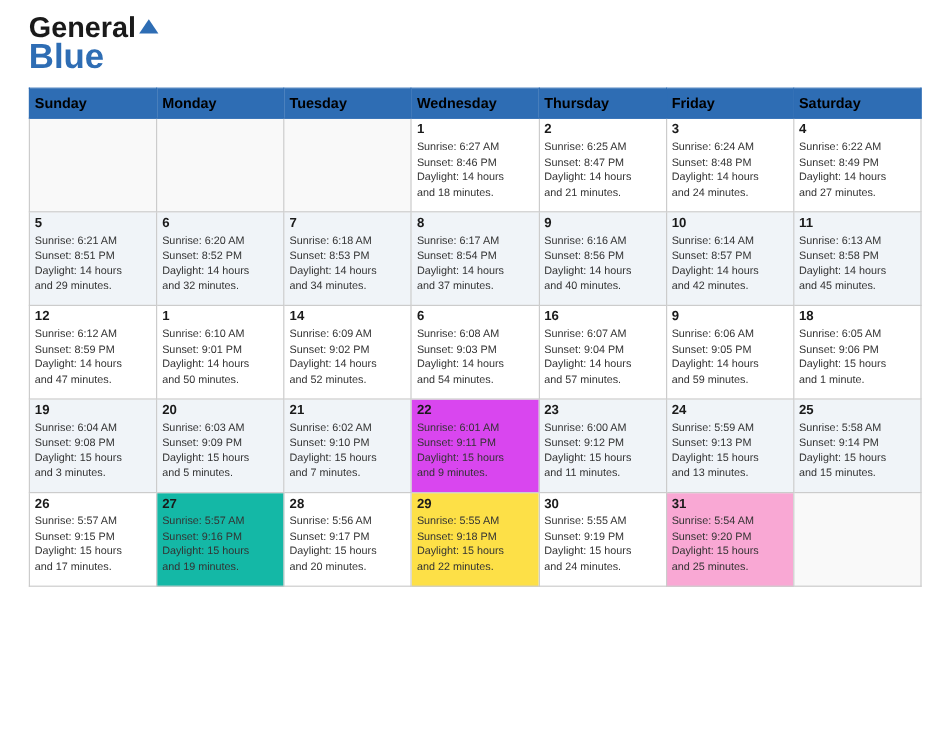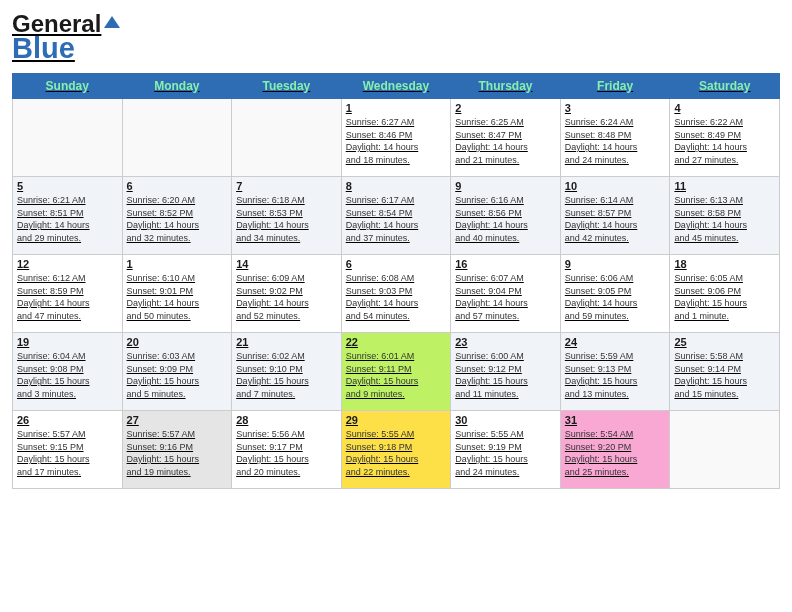--- a/index.html
+++ b/index.html
@@ -6,22 +6,21 @@
     body {
       width: 792px;
       height: 612px;
       font-family: Arial, sans-serif;
       background: #fff;
       overflow: hidden;
     }
     .page {
       width: 792px;
       height: 612px;
-      padding: 10px 12px;
-      text-decoration: underline;
+      padding: 10px 24px;
     }
     .header {
       display: flex;
       justify-content: space-between;
       align-items: flex-start;
       margin-bottom: 8px;
     }
     .logo {
       display: flex;
       flex-direction: column;
@@ -40,25 +39,25 @@
       font-size: 14px;
       color: #333;
     }
     .calendar {
       width: 100%;
       border-collapse: collapse;
       table-layout: fixed;
     }
     .calendar th {
       background: #2e6db4;
-      color: #86efac;
+      color: #000000;
       font-size: 12px;
       font-weight: bold;
       padding: 5px 4px;
-      text-align: center;
+      text-align: left;
       border: 1px solid #2e6db4;
     }
     .calendar td {
       border: 1px solid #ccc;
       vertical-align: top;
       padding: 3px 4px;
       font-size: 9.5px;
       color: #333;
       height: 78px;
       width: 113px;
@@ -209,21 +208,21 @@
             <div class="day-info">Sunrise: 6:04 AM<br>Sunset: 9:08 PM<br>Daylight: 15 hours<br>and 3 minutes.</div>
           </td>
           <td style="background-color: rgb(240, 244, 248);">
             <span class="day-num">20</span>
             <div class="day-info">Sunrise: 6:03 AM<br>Sunset: 9:09 PM<br>Daylight: 15 hours<br>and 5 minutes.</div>
           </td>
           <td style="background-color: rgb(240, 244, 248);">
             <span class="day-num">21</span>
             <div class="day-info">Sunrise: 6:02 AM<br>Sunset: 9:10 PM<br>Daylight: 15 hours<br>and 7 minutes.</div>
           </td>
-          <td style="background-color: #bef264;">
+          <td style="background-color: #d946ef;">
             <span class="day-num">22</span>
             <div class="day-info">Sunrise: 6:01 AM<br>Sunset: 9:11 PM<br>Daylight: 15 hours<br>and 9 minutes.</div>
           </td>
           <td style="background-color: rgb(240, 244, 248);">
             <span class="day-num">23</span>
             <div class="day-info">Sunrise: 6:00 AM<br>Sunset: 9:12 PM<br>Daylight: 15 hours<br>and 11 minutes.</div>
           </td>
           <td style="background-color: rgb(240, 244, 248);">
             <span class="day-num">24</span>
             <div class="day-info">Sunrise: 5:59 AM<br>Sunset: 9:13 PM<br>Daylight: 15 hours<br>and 13 minutes.</div>
@@ -231,21 +230,21 @@
           <td style="background-color: rgb(240, 244, 248);">
             <span class="day-num">25</span>
             <div class="day-info">Sunrise: 5:58 AM<br>Sunset: 9:14 PM<br>Daylight: 15 hours<br>and 15 minutes.</div>
           </td>
         </tr>
         <tr>
           <td style="background-color: rgb(255, 255, 255);">
             <span class="day-num">26</span>
             <div class="day-info">Sunrise: 5:57 AM<br>Sunset: 9:15 PM<br>Daylight: 15 hours<br>and 17 minutes.</div>
           </td>
-          <td style="background-color: #e5e5e5; margin-left: 48px;">
+          <td style="background-color: #14b8a6; margin-left: 48px;">
             <span class="day-num">27</span>
             <div class="day-info">Sunrise: 5:57 AM<br>Sunset: 9:16 PM<br>Daylight: 15 hours<br>and 19 minutes.</div>
           </td>
           <td style="background-color: rgb(255, 255, 255); margin-left: 12px;">
             <span class="day-num">28</span>
             <div class="day-info">Sunrise: 5:56 AM<br>Sunset: 9:17 PM<br>Daylight: 15 hours<br>and 20 minutes.</div>
           </td>
           <td style="background-color: #fde047;">
             <span class="day-num">29</span>
             <div class="day-info">Sunrise: 5:55 AM<br>Sunset: 9:18 PM<br>Daylight: 15 hours<br>and 22 minutes.</div>

